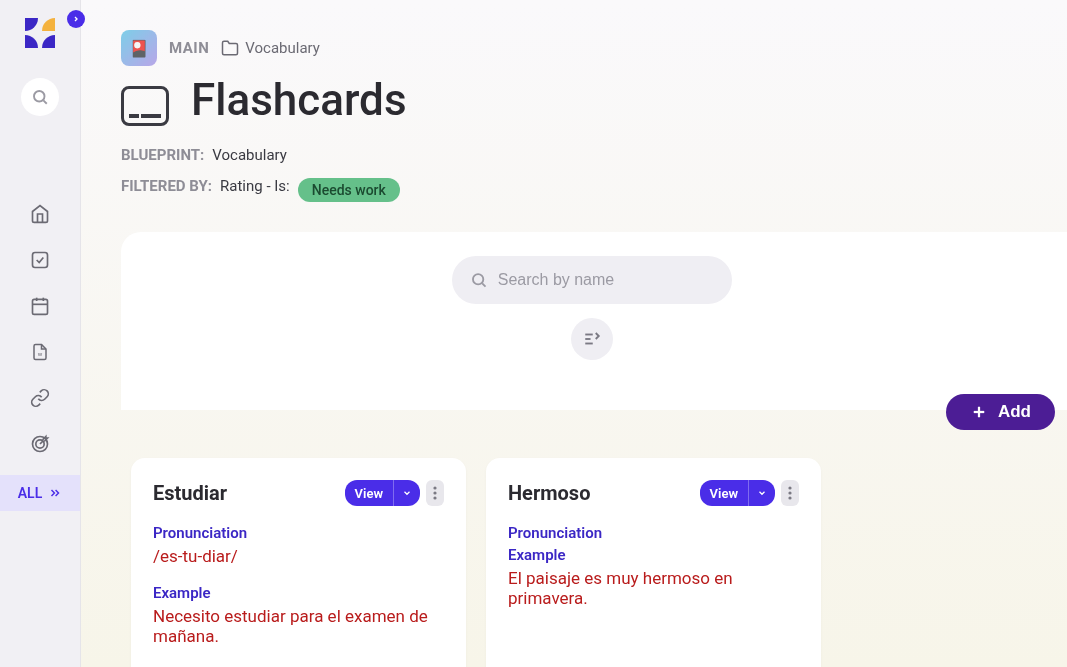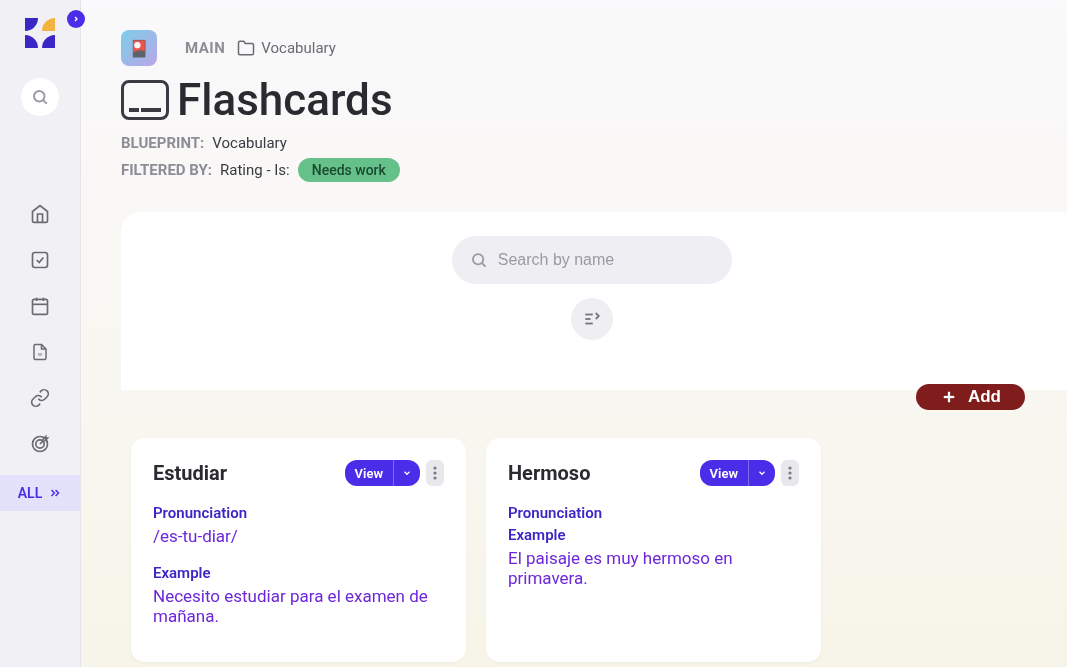--- a/index.html
+++ b/index.html
@@ -128,35 +128,34 @@
       align-items: center;
       justify-content: center;
       font-size: 16px;
     }
     .bc-main {
       color: #8e8d96;
       font-weight: 700;
       font-size: 15px;
       letter-spacing: 0.5px;
       cursor: pointer;
-      margin-left: 16px;
     }
     .bc-folder {
       display: flex;
       align-items: center;
       gap: 6px;
       color: #6b6a73;
       font-size: 15px;
       cursor: pointer;
     }
     .title-row {
       display: flex;
-      align-items: center;
-      gap: 8px;
-      margin-bottom: 8px;
+      align-items: flex-end;
+      gap: 22px;
+      margin-bottom: 20px;
     }
     .title-icon {
       width: 48px;
       height: 40px;
       border: 3px solid #3a3a42;
       border-radius: 8px;
       position: relative;
     }
     .title-icon::before {
       content: "";
@@ -195,20 +194,21 @@
     .meta-value {
       color: #3a3a42;
     }
     .badge {
       background: #65c08a;
       color: #1b4a30;
       padding: 4px 14px;
       border-radius: 14px;
       font-size: 14px;
       font-weight: 500;
+      margin-top: 8px;
     }
 
     
     .toolbar {
       margin: 30px 0 0 40px;
       background: white;
       border-radius: 20px 0 0 0;
       padding: 24px 28px 50px 24px;
       display: flex;
       align-items: center;
@@ -240,27 +240,27 @@
       height: 42px;
       background: #efeef3;
       border-radius: 50%;
       display: flex;
       align-items: center;
       justify-content: center;
       cursor: pointer;
     }
     .add-btn {
       position: absolute;
-      right: 42px;
+      right: 12px;
       bottom: -20px;
-      background: #7f1d1d;
+      background: #4c1d95;
       color: white;
       border: none;
       border-radius: 24px;
-      height: 26px;
+      height: 36px;
       padding: 0 24px;
       font-size: 17px;
       font-weight: 600;
       display: flex;
       align-items: center;
       gap: 10px;
       cursor: pointer;
     }
 
     
@@ -327,21 +327,21 @@
       cursor: pointer;
       color: #7a7983;
     }
     .section-label {
       color: #3b27c5;
       font-size: 15px;
       font-weight: 600;
       margin-bottom: 4px;
     }
     .section-value {
-      color: #6d28d9;
+      color: #b91c1c;
       font-size: 17px;
       margin-bottom: 18px;
     }
     .section-value.last { margin-bottom: 12px; }
 
     svg { display: block; }
   </style>
 </head>
 <body>
 

